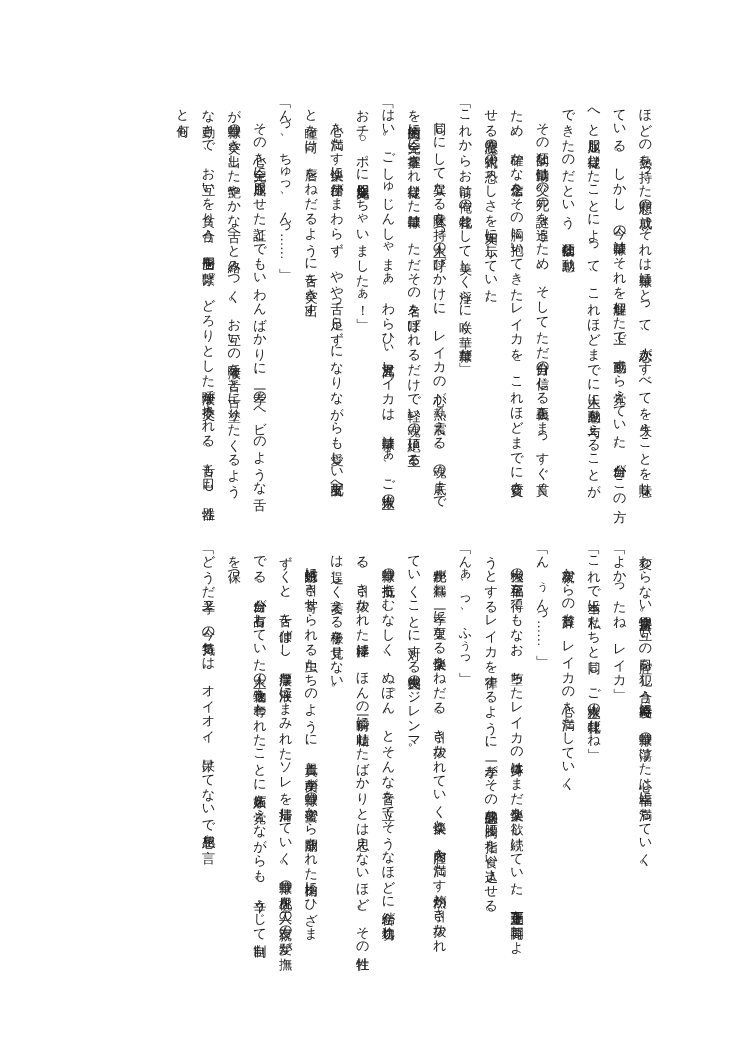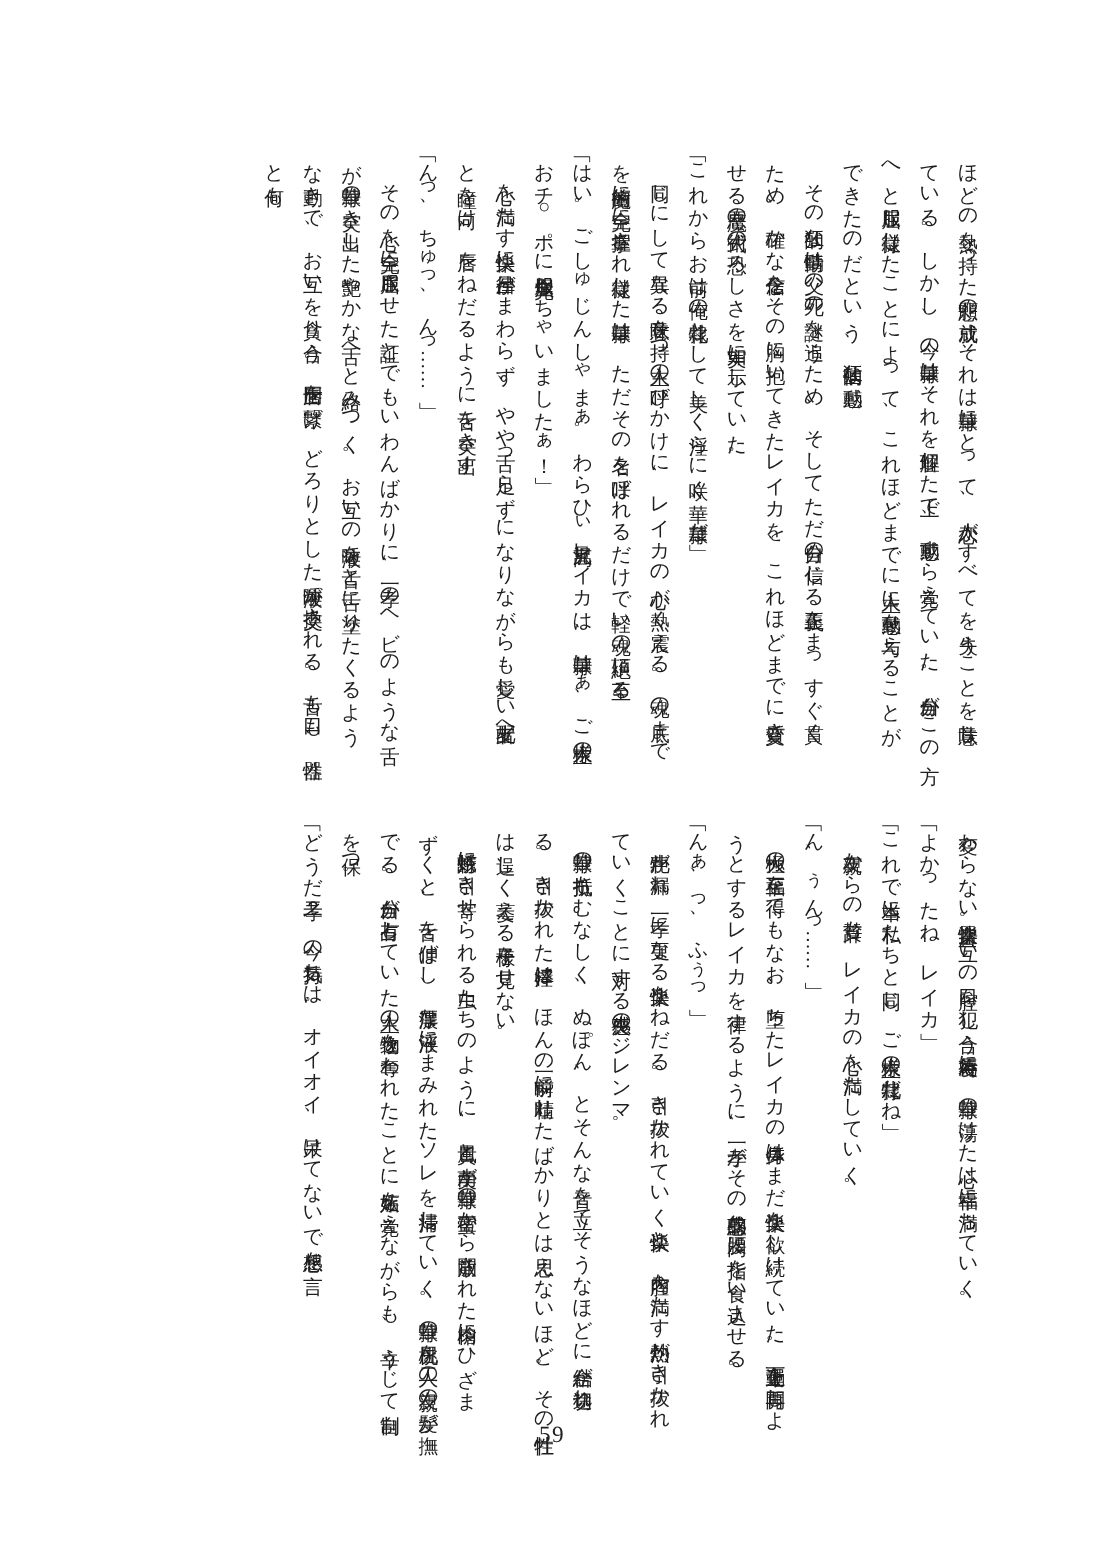--- a/index.html
+++ b/index.html
@@ -69,15 +69,14 @@
     <p class="indent">親友からの賛辞も、レイカの心を満たしていく。</p>
     <p>「ん、ぅんっ……」</p>
     <p class="indent">極大の至福を得てもなお、堕ちたレイカの身体はまだ快楽を欲し続けていた。上下運動を再開しようとするレイカを律するように、一孝がその蠱惑的な腰肉に指を食い込ませる。</p>
     <p>「んぁ、っ、ふぅっ」</p>
     <p class="indent">牝声が漏れ、一孝に更なる快楽をねだる。引き抜かれていく快楽と、膣内を満たす灼熱が引き抜かれていくことに対する喪失感のジレンマ。</p>
     <p class="indent">隷華の抵抗もむなしく、ぬぽん、とそんな音を立てそうなほどに結合が途切れる。引き抜かれた淫棒は、ほんの一瞬前に吐精したばかりとは思えないほど。その牡性は逞しく萎える様子を見せない。</p>
     <p class="indent">誘蛾灯に引き寄せられる虫たちのように、風貴と美南が隷華の蜜壺から開放された肉槍にひざまずくと、舌を伸ばし、濃厚な淫液にまみれたソレを清掃していく。隷華の桃尻を二人の親友の髪が撫でる。自分が占有していた主人の逸物を奪われたことに嫉妬を覚えながらも、辛うじて自制を保つ。</p>
     <p>「どうだ孝二？　今の気持ちは。オイオイ、呆けてないで感想を言</p>
   </div>
 
-  <div class="page-number">59</div>
 
 </div>
 
 </body></html>

